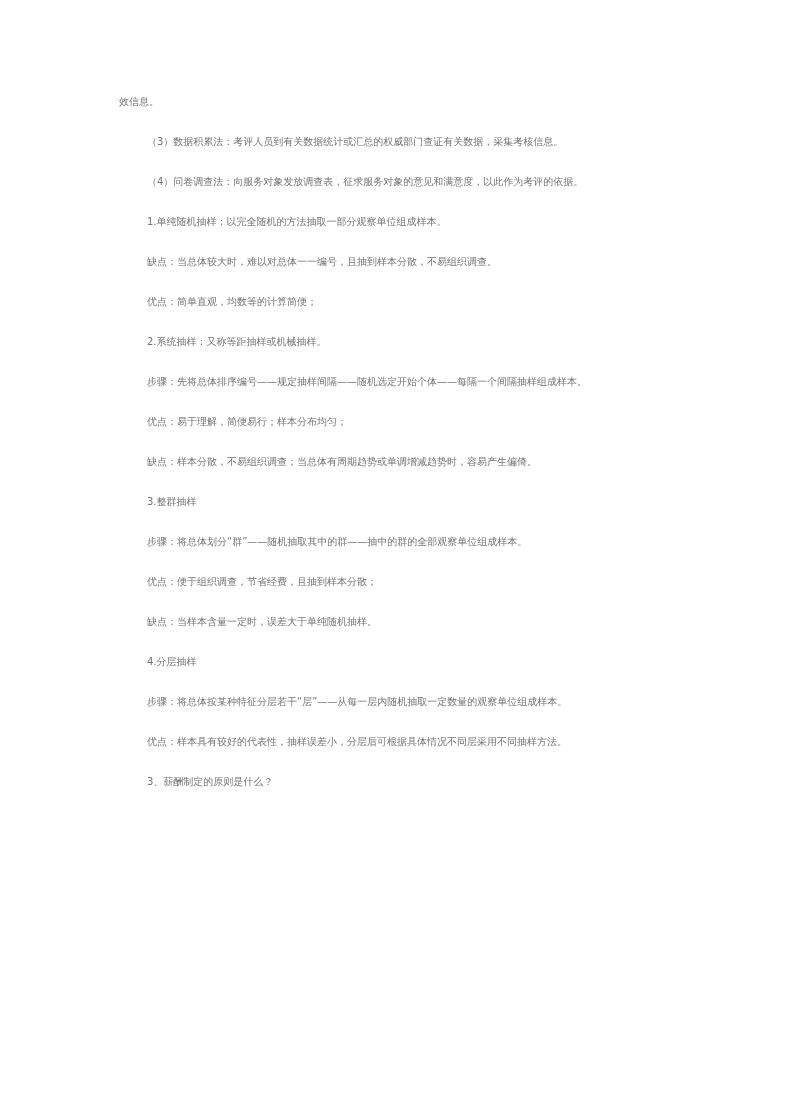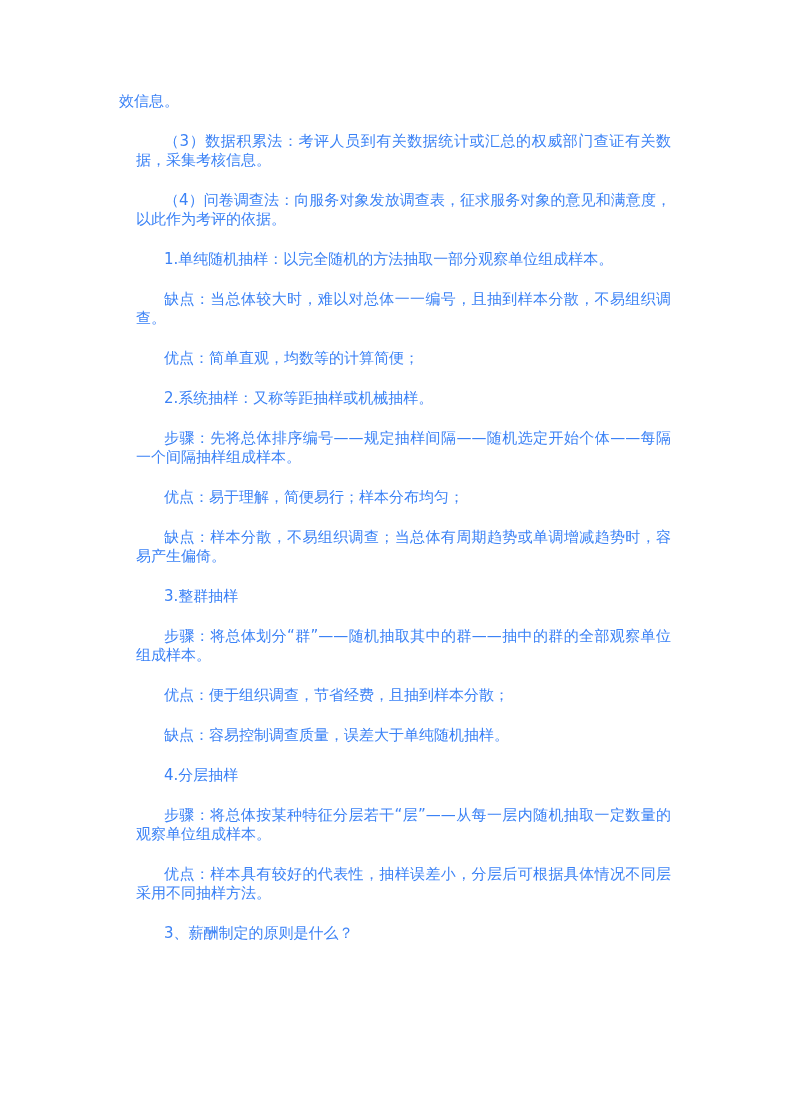--- a/index.html
+++ b/index.html
@@ -3,42 +3,42 @@
   <meta charset="utf-8">
   <style>
     html, body { margin: 0; padding: 0; background: #ffffff; }
     body { width: 790px; height: 1119px; overflow: hidden; position: relative; }
     .page {
       position: absolute;
       left: 119px;
       top: 92px;
       width: 552px;
       font-family: "DejaVu Sans", "Liberation Sans", sans-serif;
-      font-size: 15px;
+      font-size: 10px;
       line-height: 19px;
-      color: #3b82f6;
+      color: #737373;
     }
     .p { margin: 0 0 21px 0; text-align: justify; }
-    .indent { text-indent: 28px; margin-left: 17px; }
+    .indent { text-indent: 28px; }
   </style>
 </head>
 <body>
 
 <div class="page">
   <p class="p">效信息。</p>
   <p class="p indent">（3）数据积累法：考评人员到有关数据统计或汇总的权威部门查证有关数据，采集考核信息。</p>
   <p class="p indent">（4）问卷调查法：向服务对象发放调查表，征求服务对象的意见和满意度，以此作为考评的依据。</p>
   <p class="p indent">1.单纯随机抽样：以完全随机的方法抽取一部分观察单位组成样本。</p>
   <p class="p indent">缺点：当总体较大时，难以对总体一一编号，且抽到样本分散，不易组织调查。</p>
   <p class="p indent">优点：简单直观，均数等的计算简便；</p>
   <p class="p indent">2.系统抽样：又称等距抽样或机械抽样。</p>
   <p class="p indent">步骤：先将总体排序编号——规定抽样间隔——随机选定开始个体——每隔一个间隔抽样组成样本。</p>
   <p class="p indent">优点：易于理解，简便易行；样本分布均匀；</p>
   <p class="p indent">缺点：样本分散，不易组织调查；当总体有周期趋势或单调增减趋势时，容易产生偏倚。</p>
   <p class="p indent">3.整群抽样</p>
   <p class="p indent">步骤：将总体划分“群”——随机抽取其中的群——抽中的群的全部观察单位组成样本。</p>
   <p class="p indent">优点：便于组织调查，节省经费，且抽到样本分散；</p>
-  <p class="p indent">缺点：容易控制调查质量，误差大于单纯随机抽样。</p>
+  <p class="p indent">缺点：当样本含量一定时，误差大于单纯随机抽样。</p>
   <p class="p indent">4.分层抽样</p>
   <p class="p indent">步骤：将总体按某种特征分层若干“层”——从每一层内随机抽取一定数量的观察单位组成样本。</p>
   <p class="p indent">优点：样本具有较好的代表性，抽样误差小，分层后可根据具体情况不同层采用不同抽样方法。</p>
   <p class="p indent">3、薪酬制定的原则是什么？</p>
 </div>
 
 </body></html>

